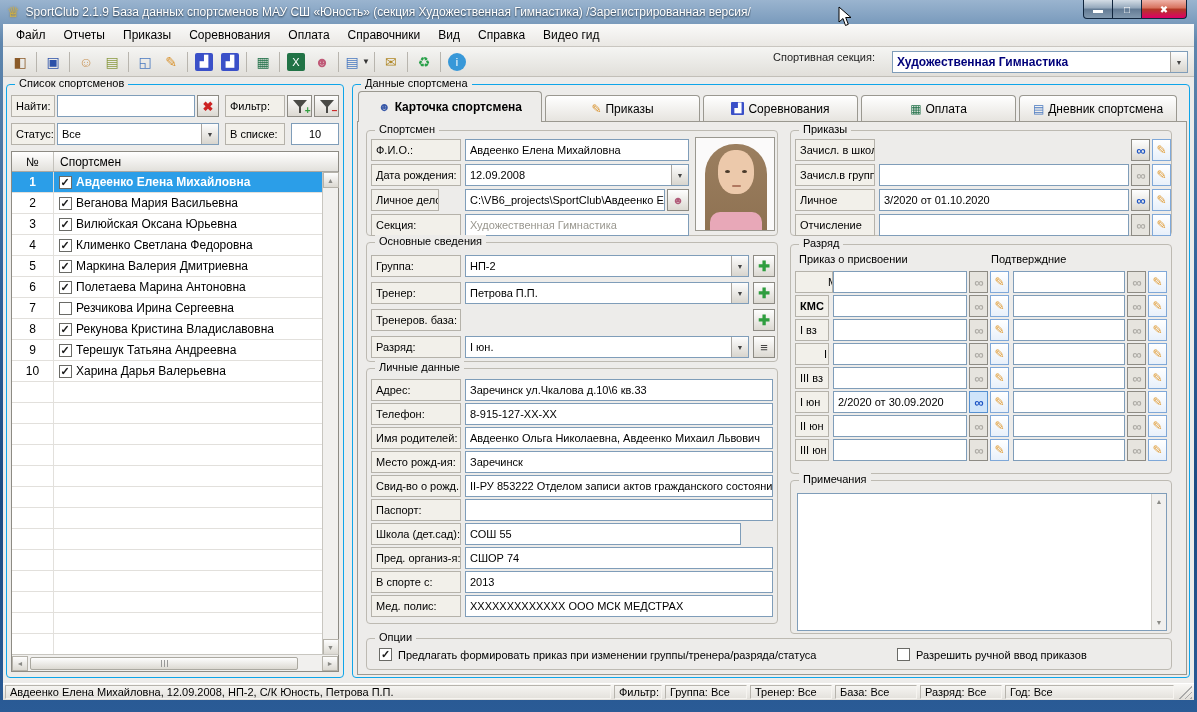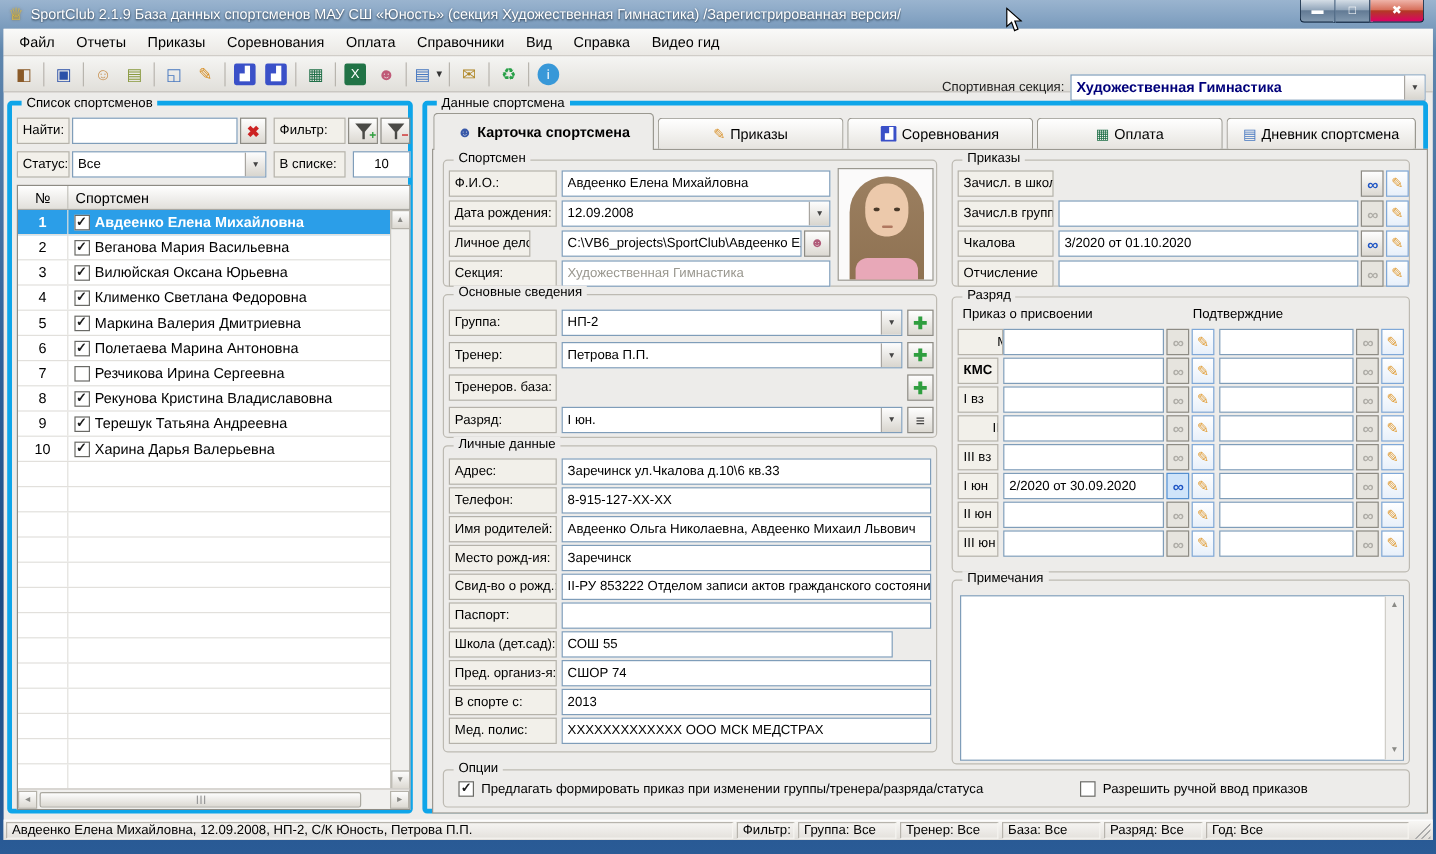--- a/index.html
+++ b/index.html
@@ -16,28 +16,28 @@
   .wc.max{width:28px;border-left:none;border-right:none}
   .wc.close{width:46px;border-radius:0 0 4px 0;background:linear-gradient(#efb4a9,#d7705c 45%,#b23a24 50%,#d06)}
   .app{position:absolute;left:3px;top:24px;width:1191px;height:676px;background:#edecea}
   .menubar{height:23px;background:linear-gradient(#fafaf9,#eae8e4);border-bottom:1px solid #c9c6c0;display:flex;align-items:center;padding-left:4px}
   .menu-item{padding:3px 9px;font-size:12px}
   .toolbar{position:relative;height:30px;background:linear-gradient(#f5f5f3,#e1dfda);border-bottom:1px solid #c2bfb8;display:flex;align-items:center;padding-left:4px}
   .tbtn{height:24px;min-width:24px;display:flex;align-items:center;justify-content:center;margin:0 1px;gap:1px}
   .ticon{width:18px;height:18px;display:flex;align-items:center;justify-content:center;font-size:14px;border-radius:2px}
   .tdrop{font-size:8px;color:#333}
   .tsep{width:1px;height:20px;background:#b8b5ae;margin:0 3px}
-  .section-area{position:absolute;right:6px;top:15px;display:flex;align-items:center;gap:5px}
+  .section-area{position:absolute;right:6px;top:4px;display:flex;gap:17px}
   .section-label{font-size:11px;color:#222}
   .section-combo{width:296px;height:22px;background:#fff;border:1px solid #7f9db9;display:flex;align-items:center;padding-left:4px}
   .section-combo .val{flex:1;font-weight:bold;color:#00007a;font-size:12px;white-space:nowrap;overflow:hidden}
   .carrow{width:17px;height:100%;display:flex;align-items:center;justify-content:center;font-size:7px;color:#444;
     background:linear-gradient(#fdfdfd,#d8d5ce);border-left:1px solid #a8a5a0}
   .client{position:relative;height:606px}
-  .groupbox{position:absolute;border:4px solid #0ea5e9;border-radius:4px}
+  .groupbox{position:absolute;border:1px solid #0ea5e9;border-radius:4px}
   .legend{position:absolute;top:-8px;left:8px;background:#edecea;padding:0 4px;font-size:11px;white-space:nowrap}
   .labelbox{position:absolute;height:22px;background:#f2f0ea;border:1px solid #b5b2aa;display:flex;align-items:center;padding:0 4px;white-space:nowrap;overflow:hidden}
   .tinput{position:absolute;height:22px;background:#fff;border:1px solid #7f9db9;display:flex;align-items:center;padding-left:4px;overflow:hidden}
   .tinput .val{white-space:nowrap;overflow:hidden;font-size:11px}
   .tinput.dis .val{color:#9a9890}
   .btnsm{position:absolute;display:flex;align-items:center;justify-content:center;border:1px solid #8d8b84;background:linear-gradient(#fefefe,#dcd9d2);font-size:12px;cursor:default}
   .binoc{font-size:13px;font-weight:bold;letter-spacing:-1px}
   .binoc.on{color:#1f55c4}
   .binoc.off{color:#aeaca6;background:#e6e4de}
   .binoc.hl{background:#cfe4fa;border-color:#5590d0;color:#1f55c4}
@@ -481,21 +481,21 @@
             <span class="legend">Приказы</span>
           <div class="labelbox" style="left: 4px; top: 8px; width: 80px;">Зачисл. в школу</div>
               <div class="btnsm binoc on" style="left: 340px; top: 8px; width: 19px; height: 22px;">∞</div>
               <div class="btnsm editbtn" style="left: 361px; top: 8px; width: 19px; height: 22px;">✎</div>
               <div class="labelbox" style="left: 4px; top: 33px; width: 80px;">Зачисл.в группу</div>
               <div class="tinput" style="left: 88px; top: 33px; width: 250px;">
                 <span class="val"></span>
               </div>
               <div class="btnsm binoc off" style="left: 340px; top: 33px; width: 19px; height: 22px;">∞</div>
               <div class="btnsm editbtn" style="left: 361px; top: 33px; width: 19px; height: 22px;">✎</div>
-              <div class="labelbox" style="left: 4px; top: 58px; width: 80px;">Чкалова</div>
+              <div class="labelbox" style="left: 4px; top: 58px; width: 80px;">Личное</div>
               <div class="tinput" style="left: 88px; top: 58px; width: 250px;">
                 <span class="val">3/2020 от 01.10.2020</span>
               </div>
               <div class="btnsm binoc on" style="left: 340px; top: 58px; width: 19px; height: 22px;">∞</div>
               <div class="btnsm editbtn" style="left: 361px; top: 58px; width: 19px; height: 22px;">✎</div>
               <div class="labelbox" style="left: 4px; top: 83px; width: 80px;">Отчисление</div>
               <div class="tinput" style="left: 88px; top: 83px; width: 250px;">
                 <span class="val"></span>
               </div>
               <div class="btnsm binoc off" style="left: 340px; top: 83px; width: 19px; height: 22px;">∞</div>

